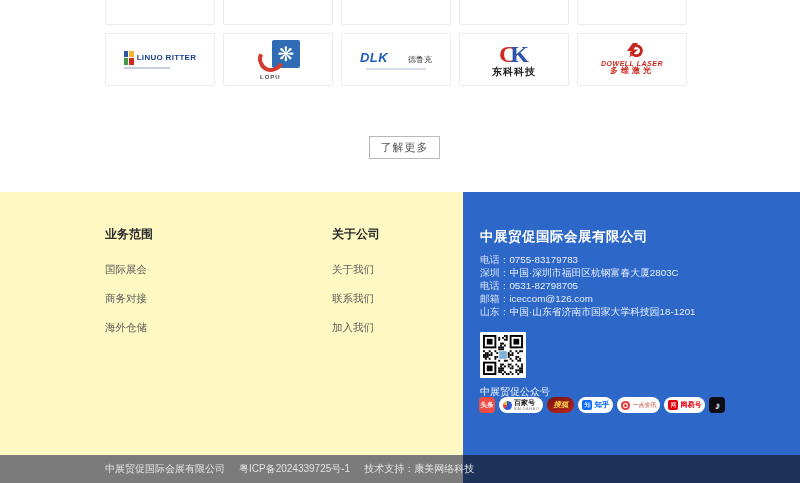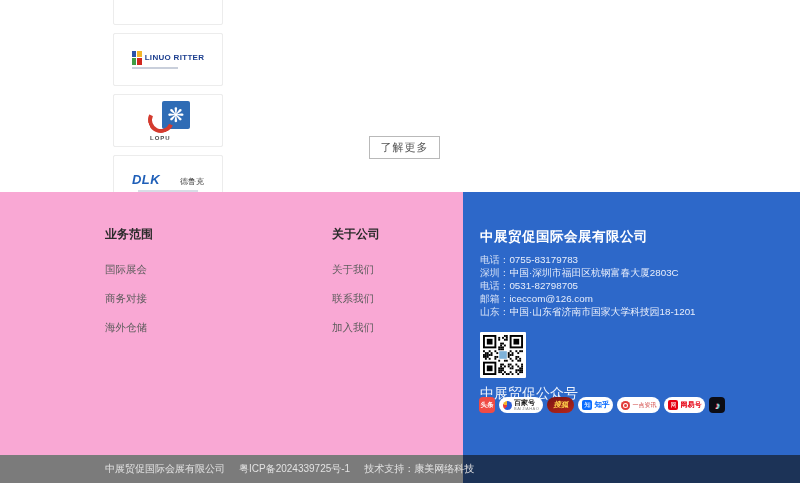--- a/index.html
+++ b/index.html
@@ -1,21 +1,21 @@
 <!DOCTYPE html>
 <html><head>
 <meta charset="utf-8">
 <style>
   * { margin:0; padding:0; box-sizing:border-box; }
   html,body { width:800px; height:483px; overflow:hidden; background:#fff;
     font-family:"Liberation Sans","DejaVu Sans",sans-serif; }
   .page { position:relative; width:800px; height:483px; overflow:hidden; background:#fff; }
 
   
-  .cards-row { position:absolute; left:113px; display:flex; gap:8px;flex-direction:column; }
+  .cards-row { position:absolute; left:105px; display:flex; gap:8px; }
   .row1 { top:-28px; }
   .row2 { top:33px; }
   .card { width:110px; height:53px; background:#fff; border:1px solid #ececec;
     border-radius:2px; display:flex; align-items:center; justify-content:center;
     position:relative; overflow:hidden; }
 
   
   .linuo-wrap { display:flex; align-items:center; gap:3px; }
   .linuo-ico { width:10px; height:14px; display:grid; grid-template-columns:1fr 1fr; grid-template-rows:1fr 1fr; gap:1px; }
   .linuo-ico i { display:block; }
@@ -55,37 +55,37 @@
     border:3px solid #c8271f; border-left-color:transparent; border-radius:50%; transform:rotate(25deg); }
   .dw-en { font-size:7px; font-weight:bold; font-style:italic; color:#c8271f; letter-spacing:.5px; }
   .dw-cn { font-size:8px; font-weight:bold; color:#c8271f; letter-spacing:3px; }
 
   
   .more-btn { position:absolute; left:369px; top:136px; width:71px; height:23px;
     background:#fff; border:1px solid #b9b9b9; color:#555; font-size:11px;
     display:flex; align-items:center; justify-content:center; cursor:pointer; letter-spacing:1px; }
 
   
-  .footer { position:absolute; left:0; top:192px; width:756px; height:263px; background:#f9a8d4; }
+  .footer { position:absolute; left:0; top:192px; width:756px; height:263px; background:#fef9c3; }
   .footer-left { position:absolute; left:0; top:0; width:463px; height:263px; }
   .fcol { position:absolute; top:34px; }
   .fcol-1 { left:105px; } .fcol-2 { left:220px; } .fcol-3 { left:332px; }
   .fcol-title { font-size:12px; font-weight:bold; color:#2b2b2b; margin-bottom:20px; }
   .fcol-link { font-size:10.5px; color:#5c5c5c; margin-bottom:15px; cursor:pointer; }
 
   .footer-blue { position:absolute; left:463px; top:0; width:337px; height:263px; background:#2d68c9; color:#fff; }
   .co-name { position:absolute; left:17px; top:36px; font-size:13.5px; font-weight:bold; letter-spacing:.5px; }
   .co-lines { position:absolute; left:17px; top:61px; }
   .co-line { font-size:9.8px; line-height:13px; color:#e8eefb; white-space:nowrap; }
   .co-line b { font-weight:normal; color:#d7e2f7; }
 
   .qr-box { position:absolute; left:17px; top:140px; width:46px; height:46px; background:#fff;
     padding:3px; border-radius:1px; }
   .qr-box svg { display:block; width:40px; height:40px; }
-  .qr-caption { position:absolute; left:17px; top:193px; font-size:14px; color:#eef3fc; }
+  .qr-caption { position:absolute; left:17px; top:193px; font-size:10px; color:#eef3fc; }
 
   .social-row { position:absolute; left:16px; top:205px; display:flex; align-items:center; gap:4px; }
   .badge { height:16px; border-radius:8px; background:#fff; display:flex; align-items:center;
     padding:8px 4px; gap:2px; cursor:pointer; }
   .badge-sq { width:16px; height:16px; border-radius:4px; padding:0; justify-content:center; }
   .b-toutiao { background:#f04b45; color:#fff; font-size:6.5px; font-weight:bold; letter-spacing:0; }
   .b-ico-circle { width:9px; height:9px; border-radius:50%; flex:0 0 auto; }
   .bjh-ico { background:conic-gradient(#2b5bd7 0 60%, #e63c3c 60% 80%, #f3b62a 80% 100%); }
   .bjh-txt { font-size:7px; font-weight:bold; color:#111; line-height:1; }
   .bjh-sub { font-size:4px; color:#888; letter-spacing:.5px; }

